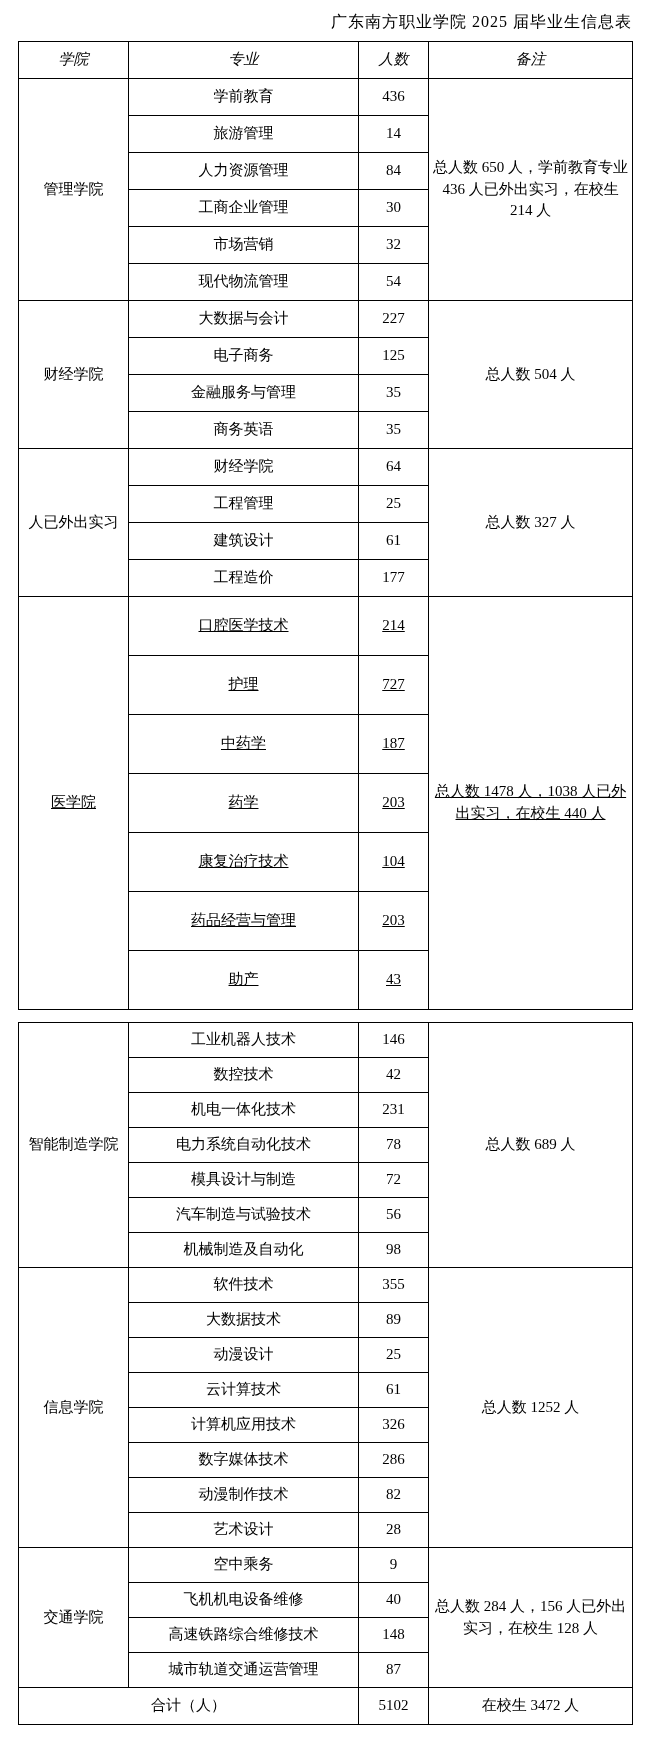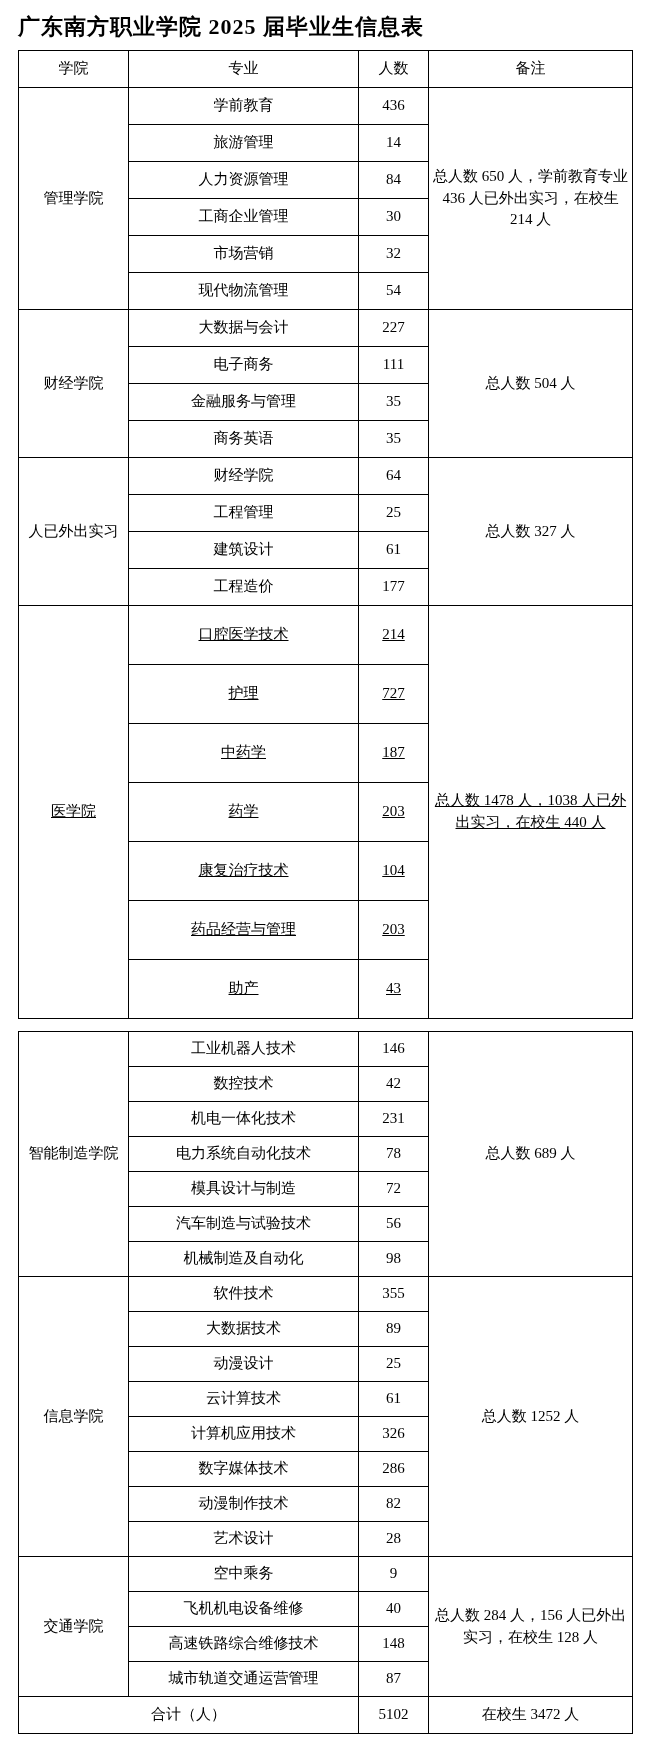--- a/index.html
+++ b/index.html
@@ -11,23 +11,23 @@
     width: 650px;
     font-family: "Liberation Serif", "DejaVu Serif", serif;
     color: #000000;
   }
   .page {
     width: 650px;
     box-sizing: border-box;
     padding: 6px 18px 10px 18px;
   }
   .doc-title {
-    text-align: left;
-    font-size: 22px;
-    font-weight: bold;
+    text-align: right;
+    font-size: 16px;
+    font-weight: normal;
     letter-spacing: 1px;
     margin: 6px 0 8px 0;
     font-family: "Liberation Serif", "DejaVu Serif", serif;
     white-space: nowrap;
   }
   table.grid {
     width: 100%;
     border-collapse: collapse;
     table-layout: fixed;
   }
@@ -41,20 +41,21 @@
     font-family: "Liberation Serif", "DejaVu Serif", serif;
   }
   .col-college { width: 110px; }
   .col-major   { width: 230px; }
   .col-count   { width: 70px; }
   .col-note    { width: 204px; }
 
   td.head {
     font-size: 15px;
     padding: 6px 2px;
+    font-style: italic;
   }
   td.college {
     font-size: 15px;
   }
   td.note {
     font-size: 15px;
     line-height: 1.9;
     padding: 4px 6px;
   }
   td.count {
@@ -118,21 +119,21 @@
           <td class="count">54</td>
         </tr>
         <tr class="r-med">
           <td class="college" rowspan="4">财经学院</td>
           <td>大数据与会计</td>
           <td class="count">227</td>
           <td class="note" rowspan="4">总人数 504 人</td>
         </tr>
         <tr class="r-med">
           <td>电子商务</td>
-          <td class="count">111</td>
+          <td class="count">125</td>
         </tr>
         <tr class="r-med">
           <td>金融服务与管理</td>
           <td class="count">35</td>
         </tr>
         <tr class="r-med">
           <td>商务英语</td>
           <td class="count">35</td>
         </tr>
         <tr class="r-med">

